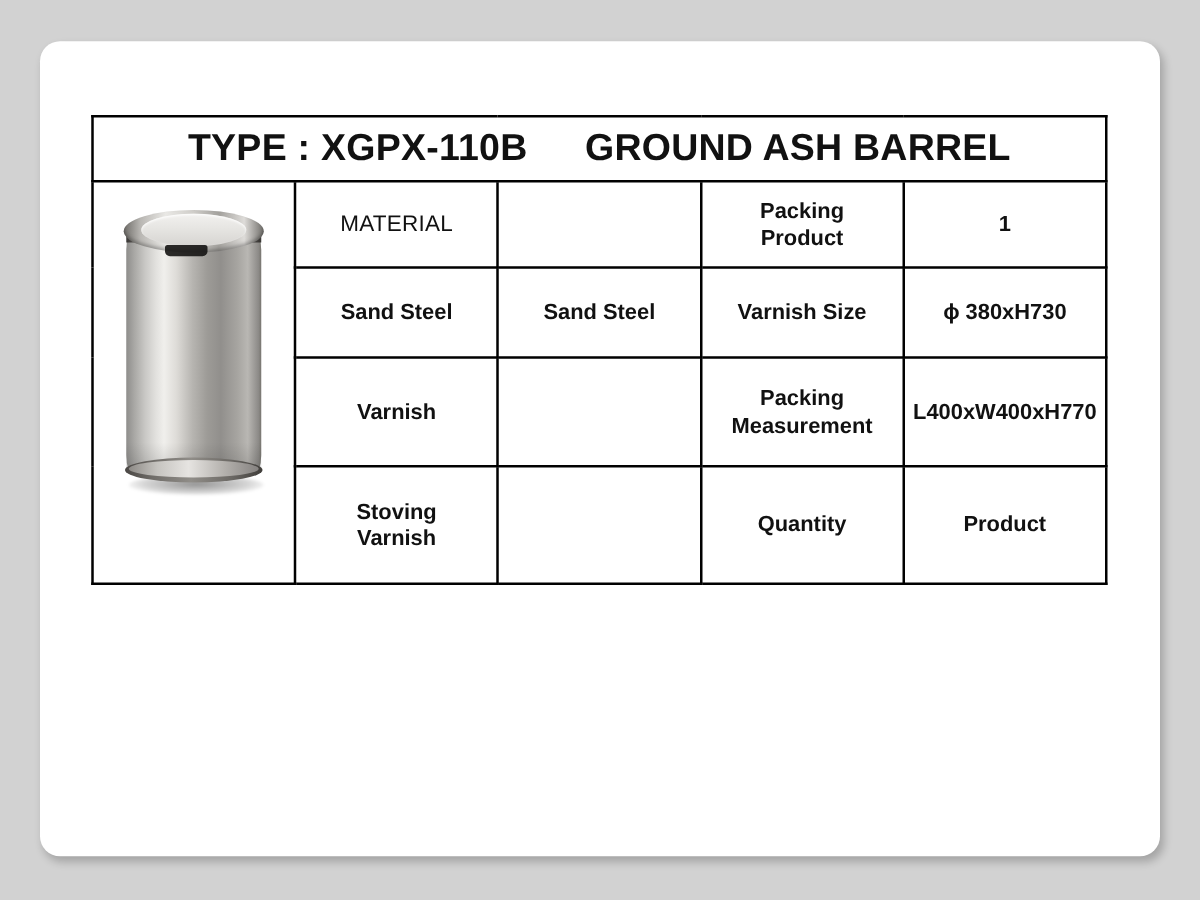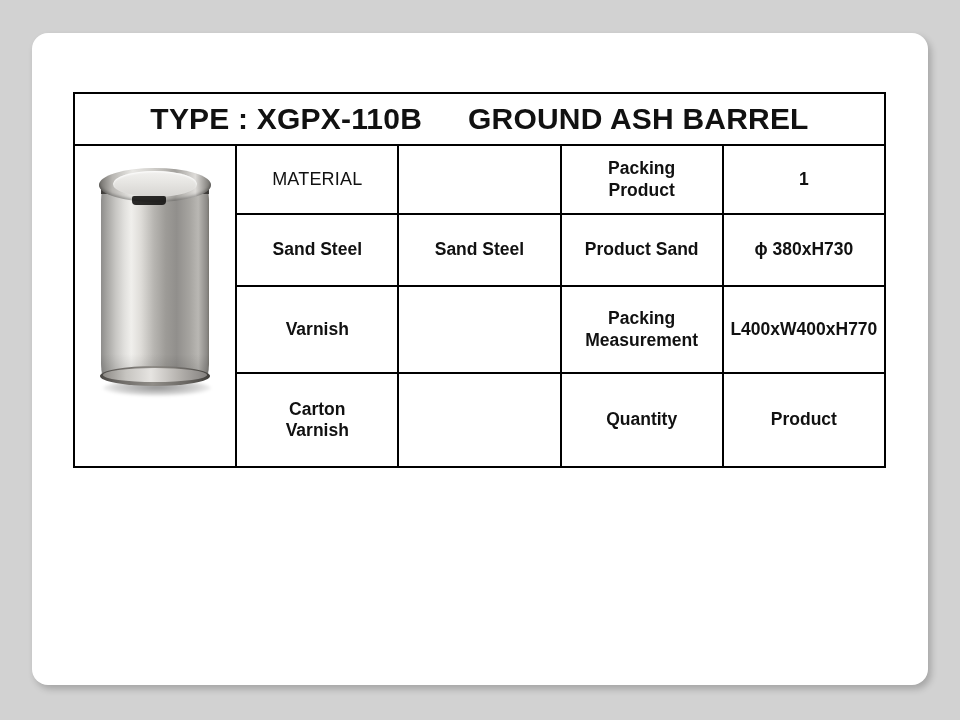--- a/index.html
+++ b/index.html
@@ -229,37 +229,37 @@
           <td class="col-d cell-txt">
             <div>Packing</div>
             <div>Product</div>
           </td>
           <td class="col-e cell-txt">1</td>
         </tr>
 
         <tr class="row-2">
           <td class="cell-txt">Sand Steel</td>
           <td class="cell-txt">Sand Steel</td>
-          <td class="cell-txt">Product Sand</td>
+          <td class="cell-txt">Varnish Size</td>
           <td class="cell-txt">ϕ 380xH730</td>
         </tr>
 
         <tr class="row-3">
           <td class="cell-txt">Varnish</td>
           <td class="cell-txt"></td>
           <td class="cell-txt">
             <div>Packing</div>
             <div>Measurement</div>
           </td>
           <td class="cell-txt">L400xW400xH770</td>
         </tr>
 
         <tr class="row-4">
           <td class="cell-txt">
-            <div>Carton</div>
+            <div>Stoving</div>
             <div>Varnish</div>
           </td>
           <td class="cell-txt"></td>
           <td class="cell-txt">Quantity</td>
           <td class="cell-txt">Product</td>
         </tr>
       </tbody>
     </table>
 
   </div>

